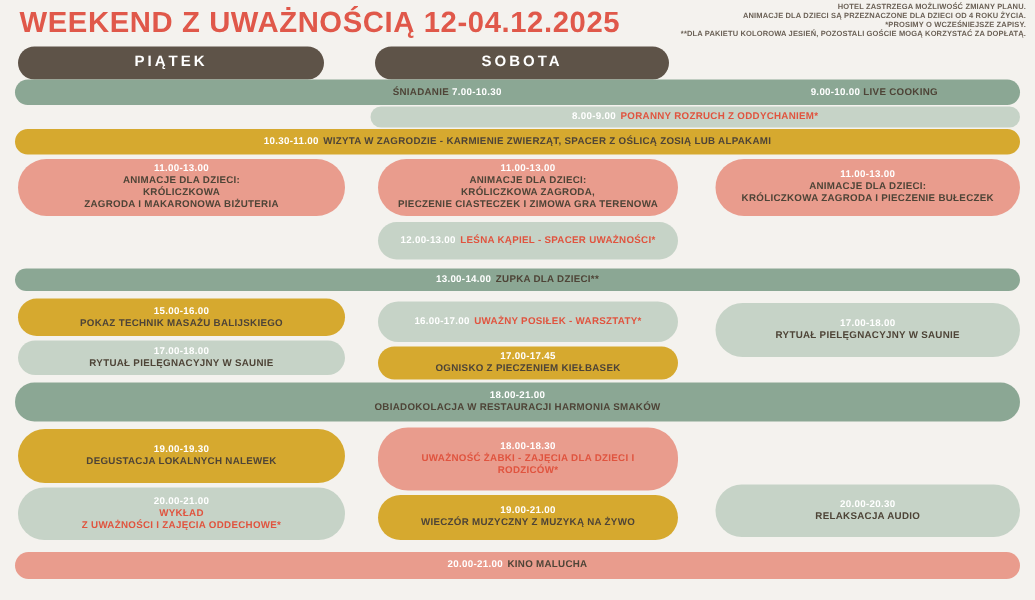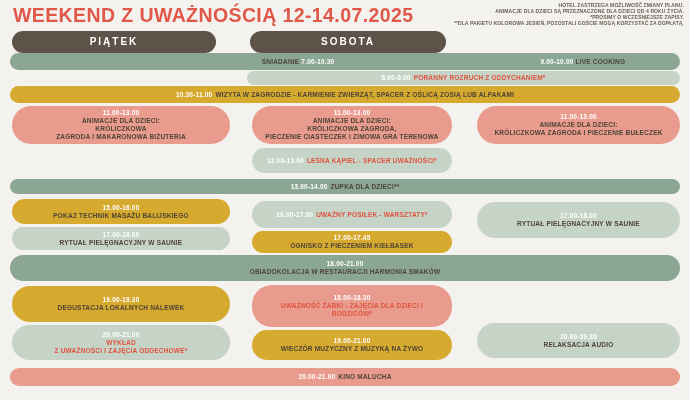--- a/index.html
+++ b/index.html
@@ -30,21 +30,21 @@
   .time   { color:#ffffff; }
   .red    { color:#e0543f; }
 
   .abs-c { position:absolute; top:50%; transform:translate(-50%,-50%); white-space:nowrap; }
 </style>
 </head>
 <body>
 
 <div class="board">
 
-  <div class="title">WEEKEND Z UWAŻNOŚCIĄ 12-14.07.2025</div>
+  <div class="title">WEEKEND Z UWAŻNOŚCIĄ 12-04.12.2025</div>
 
   <div class="disclaimer">
     <div>HOTEL ZASTRZEGA MOŻLIWOŚĆ ZMIANY PLANU.</div>
     <div>ANIMACJE DLA DZIECI SĄ PRZEZNACZONE DLA DZIECI OD 4 ROKU ŻYCIA.</div>
     <div>*PROSIMY O WCZEŚNIEJSZE ZAPISY.</div>
     <div>**DLA PAKIETU KOLOROWA JESIEŃ, POZOSTALI GOŚCIE MOGĄ KORZYSTAĆ ZA DOPŁATĄ.</div>
   </div>
 
   <div class="pill brown header" style="left:12px;top:31px;width:204px;height:22px">PIĄTEK</div>
   <div class="pill brown header" style="left:250px;top:31px;width:196px;height:22px">SOBOTA</div>

